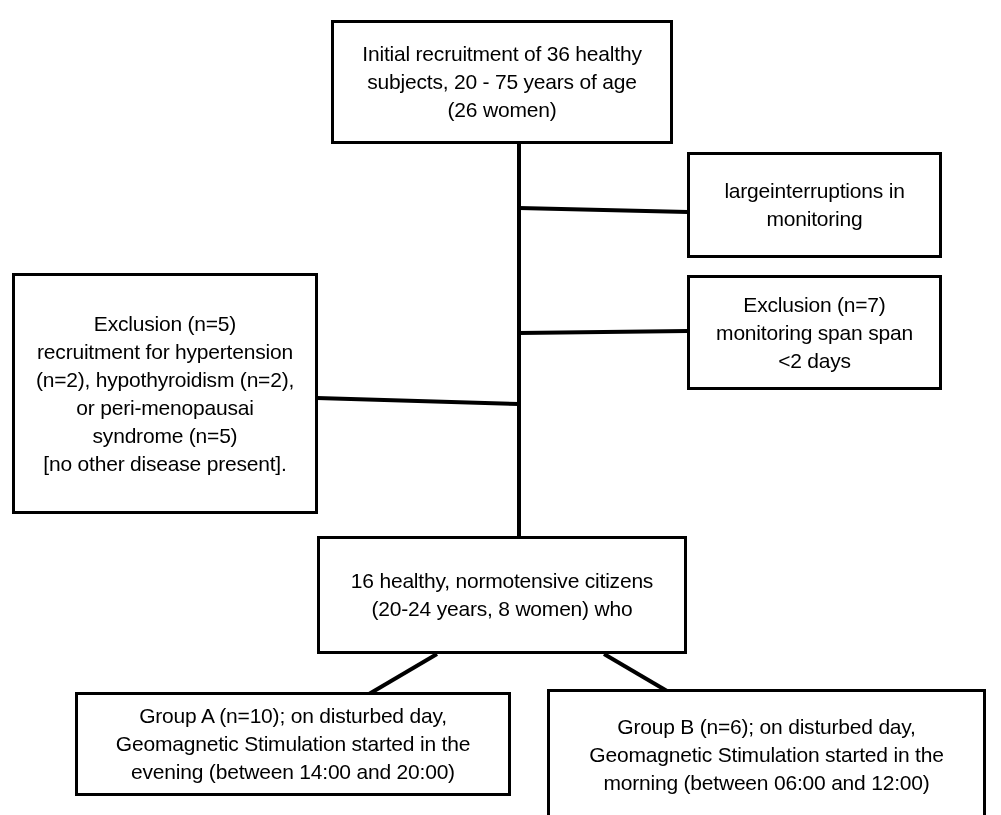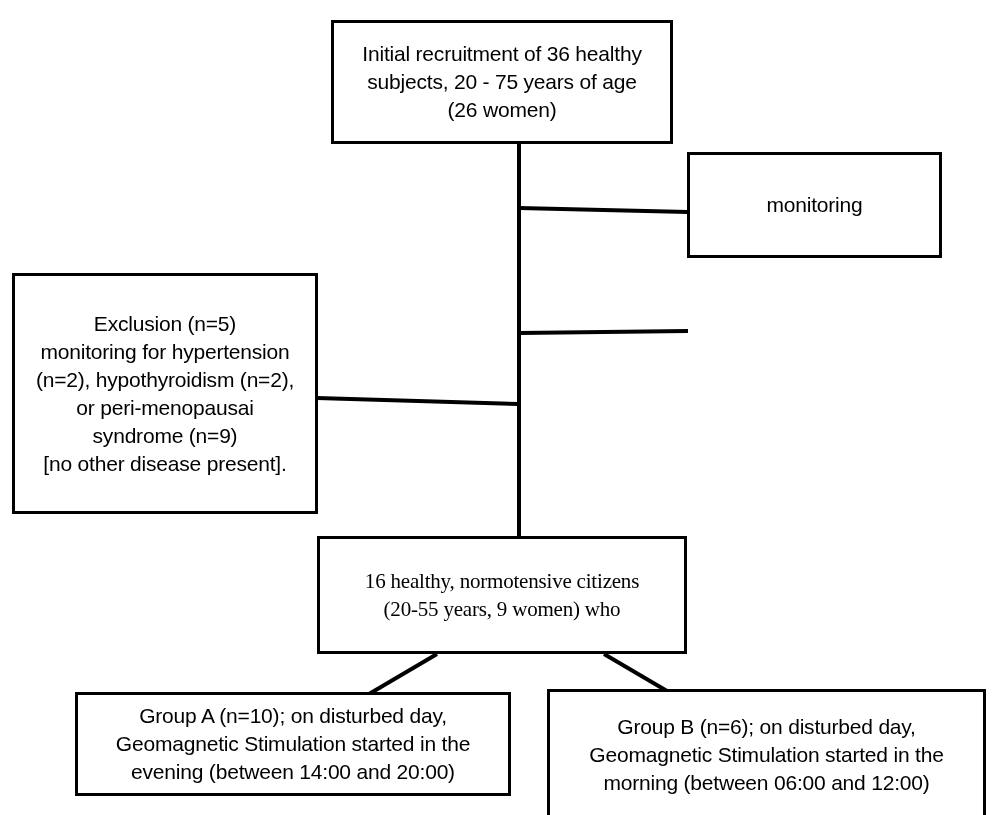--- a/index.html
+++ b/index.html
@@ -33,21 +33,21 @@
     align-items: center;
     text-align: center;
     font-size: 21px;
     line-height: 28px;
     letter-spacing: -0.2px;
   }
   .node-initial   { left: 331px; top: 20px;  width: 342px; height: 124px; }
   .node-excl-n8   { left: 687px; top: 152px; width: 255px; height: 106px; }
   .node-excl-n7   { left: 687px; top: 275px; width: 255px; height: 115px; }
   .node-excl-n5   { left: 12px;  top: 273px; width: 306px; height: 241px; text-align: right; }
-  .node-cohort    { left: 317px; top: 536px; width: 370px; height: 118px; font-family: Liberation Serif, serif; }
+  .node-cohort    { left: 317px; top: 536px; width: 370px; height: 118px; }
   .node-group-a   { left: 75px;  top: 692px; width: 436px; height: 104px; }
   .node-group-b   { left: 547px; top: 689px; width: 439px; height: 132px; }
   .txt-line { white-space: nowrap; }
 </style>
 </head>
 <body>
 
 <div class="stage">
 
   <svg class="connectors" viewBox="0 0 1001 815" xmlns="http://www.w3.org/2000/svg">
@@ -59,36 +59,42 @@
     <line x1="604" y1="654" x2="667" y2="691" stroke="#000000" stroke-width="4"></line>
   </svg>
 
   <div class="node node-initial">
     <div class="txt-line">Initial recruitment of 36 healthy</div>
     <div class="txt-line">subjects, 20 - 75 years of age</div>
     <div class="txt-line">(26 women)</div>
   </div>
 
   <div class="node node-excl-n8">
+    <div class="txt-line">largeinterruptions in</div>
     <div class="txt-line">monitoring</div>
   </div>
 
+  <div class="node node-excl-n7">
+    <div class="txt-line">Exclusion (n=7)</div>
+    <div class="txt-line">monitoring span span</div>
+    <div class="txt-line">&lt;2 days</div>
+  </div>
 
   <div class="node node-excl-n5">
     <div class="txt-line">Exclusion (n=5)</div>
-    <div class="txt-line">monitoring for hypertension</div>
+    <div class="txt-line">recruitment for hypertension</div>
     <div class="txt-line">(n=2), hypothyroidism (n=2),</div>
     <div class="txt-line">or peri-menopausai</div>
-    <div class="txt-line">syndrome (n=9)</div>
+    <div class="txt-line">syndrome (n=5)</div>
     <div class="txt-line">[no other disease present].</div>
   </div>
 
   <div class="node node-cohort">
     <div class="txt-line">16 healthy, normotensive citizens</div>
-    <div class="txt-line">(20-55 years, 9 women) who</div>
+    <div class="txt-line">(20-24 years, 8 women) who</div>
   </div>
 
   <div class="node node-group-a">
     <div class="txt-line">Group A (n=10); on disturbed day,</div>
     <div class="txt-line">Geomagnetic Stimulation started in the</div>
     <div class="txt-line">evening (between 14:00 and 20:00)</div>
   </div>
 
   <div class="node node-group-b">
     <div class="txt-line">Group B (n=6); on disturbed day,</div>

